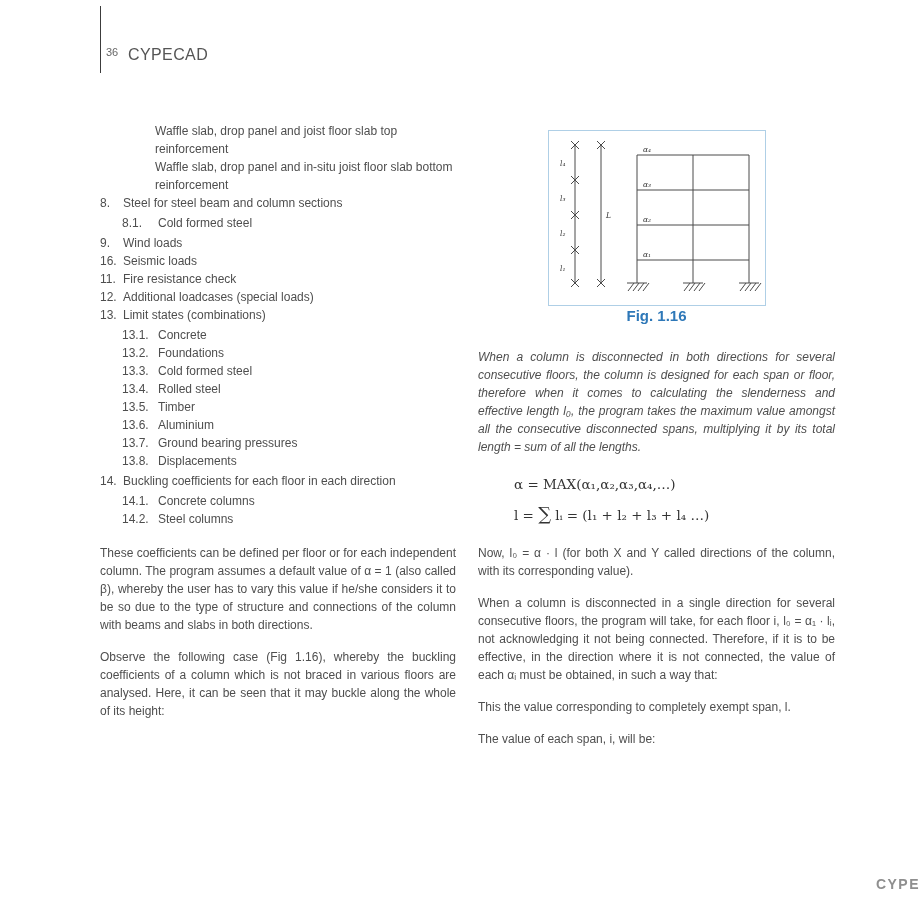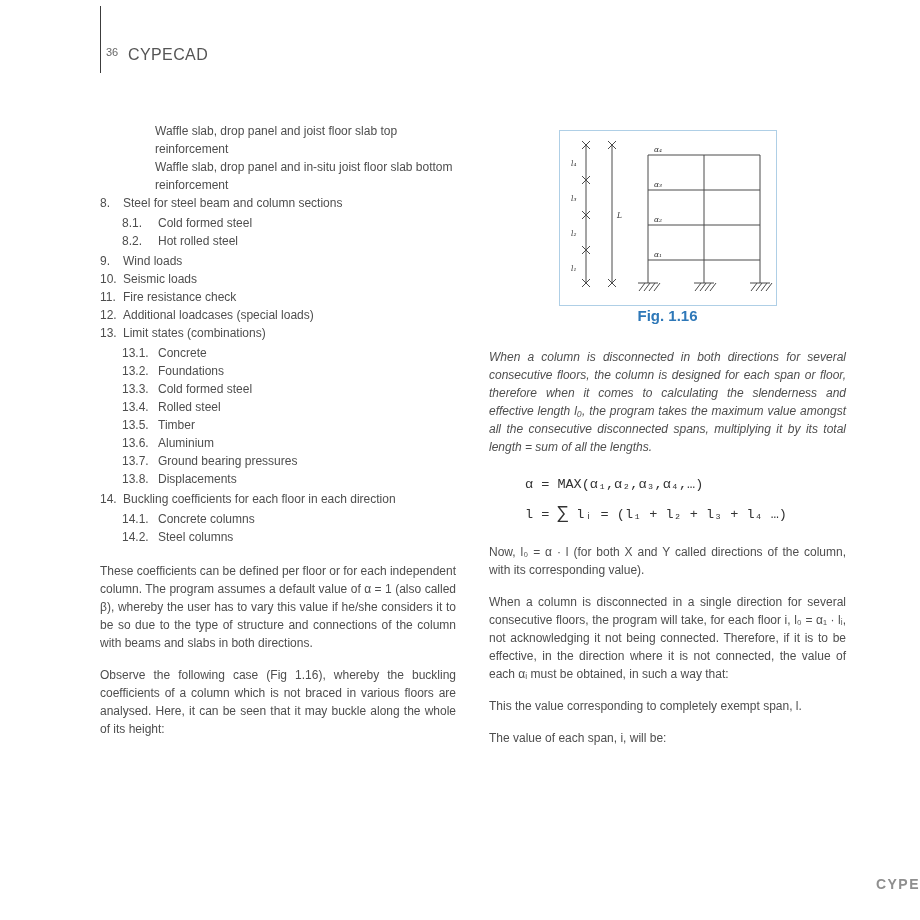--- a/index.html
+++ b/index.html
@@ -7,21 +7,21 @@
   body {
     font-family:"Liberation Sans","DejaVu Sans",sans-serif;
     font-size:12px; color:#4e4e4e; position:relative; overflow:hidden;
   }
   
   .pnum { position:absolute; left:78px; top:46px; font-size:11px; color:#666;margin-left:28px; }
   .hdiv { position:absolute; left:100px; top:6px; width:1px; height:67px; background:#3c3c3c; }
   .htitle { position:absolute; left:128px; top:46px; font-size:16px; color:#555; letter-spacing:.4px; }
 
   
-  .content { position:absolute; left:100px; top:122px; width:746px; display:flex; gap:33px; }
+  .content { position:absolute; left:100px; top:122px; width:746px; display:flex; gap:22px; }
   .col-left { width:356px; }
   .col-right { width:357px; }
 
   
   .toc { line-height:18px; }
   .hang { margin-left:55px; }
   .item { }
   .item .num { display:inline-block; width:23px; vertical-align:top; }
   .item .lbl { display:inline-block; width:330px; vertical-align:top; }
   .subgroup { margin:2px 0 2px 22px; }
@@ -32,21 +32,21 @@
 
   
   .figwrap { width:218px; margin:8px auto 0 auto; }
   .figbox { width:218px; height:176px; border:1px solid #afcfe6; background:#fff; }
   .figcaption { margin-top:1px; text-align:center; font-size:15px; font-weight:bold; color:#2e78b8; }
   .rp1 { margin-top:24px;font-style:italic; }
 
   
   .formulas { margin:14px 0 2px 0; padding-left:36px; color:#333;
               font-family:"DejaVu Serif","DejaVu Sans",serif; font-size:13.5px; }
-  .formula { line-height:29px;font-family:Liberation Mono, monospace; }
+  .formula { line-height:29px; }
   .sigma { font-size:18px; }
 
   
   .footer { position:absolute; left:0; right:0; top:876px; text-align:right;
             font-size:14px; font-weight:bold; color:#8f8f8f; letter-spacing:1.5px; }
 
   svg text { font-family:"DejaVu Serif","DejaVu Sans",serif; font-style:italic; }
 </style>
 </head>
 <body>
@@ -63,30 +63,27 @@
       <div class="hang">Waffle slab, drop panel and joist floor slab top reinforcement</div>
       <div class="hang">Waffle slab, drop panel and in-situ joist floor slab bottom reinforcement</div>
 
       <div class="item">
         <span class="num">8.</span><span class="lbl">Steel for steel beam and column sections</span>
       </div>
       <div class="subgroup">
         <div class="sub">
           <span class="num">8.1.</span><span>Cold formed steel</span>
         </div>
-        <div class="sub">
-          <span class="num">8.2.</span><span>Hot rolled steel</span>
-        </div>
       </div>
 
       <div class="item">
         <span class="num">9.</span><span class="lbl">Wind loads</span>
       </div>
       <div class="item">
-        <span class="num">10.</span><span class="lbl">Seismic loads</span>
+        <span class="num">16.</span><span class="lbl">Seismic loads</span>
       </div>
       <div class="item">
         <span class="num">11.</span><span class="lbl">Fire resistance check</span>
       </div>
       <div class="item">
         <span class="num">12.</span><span class="lbl">Additional loadcases (special loads)</span>
       </div>
       <div class="item">
         <span class="num">13.</span><span class="lbl">Limit states (combinations)</span>
       </div>

